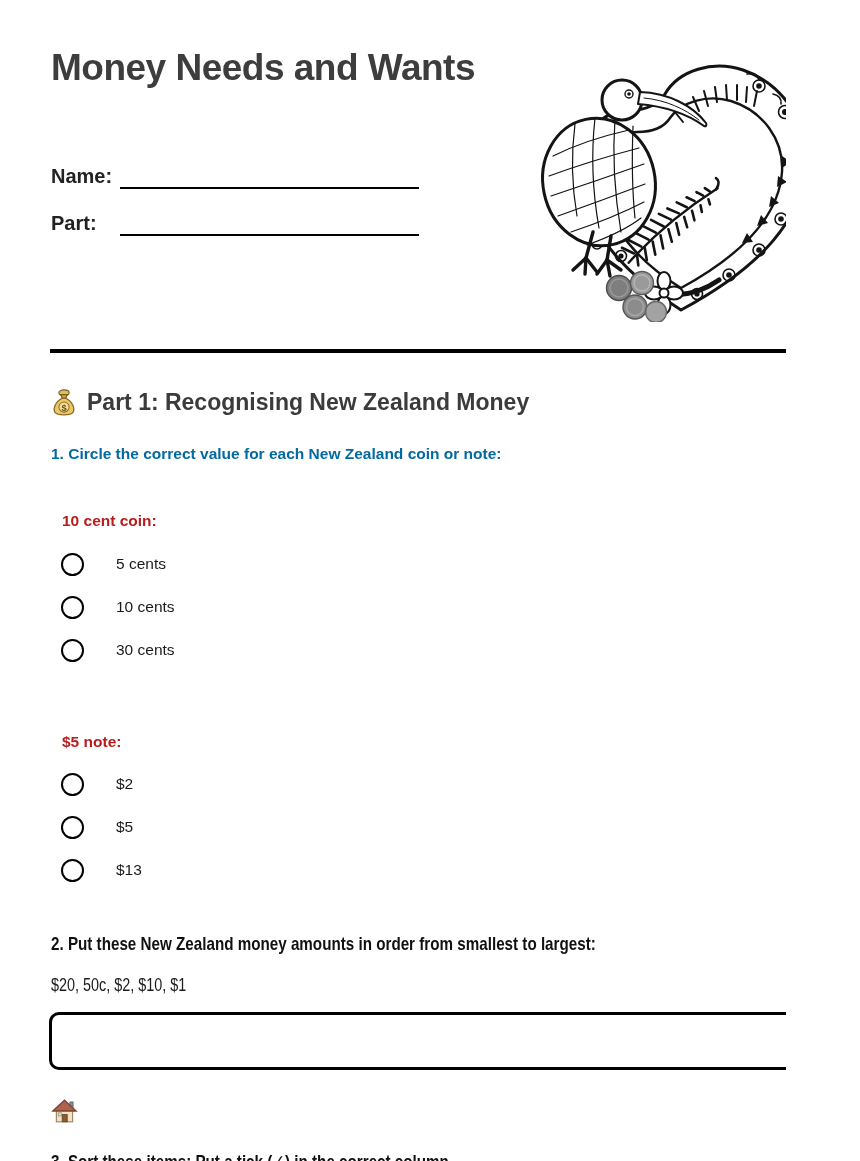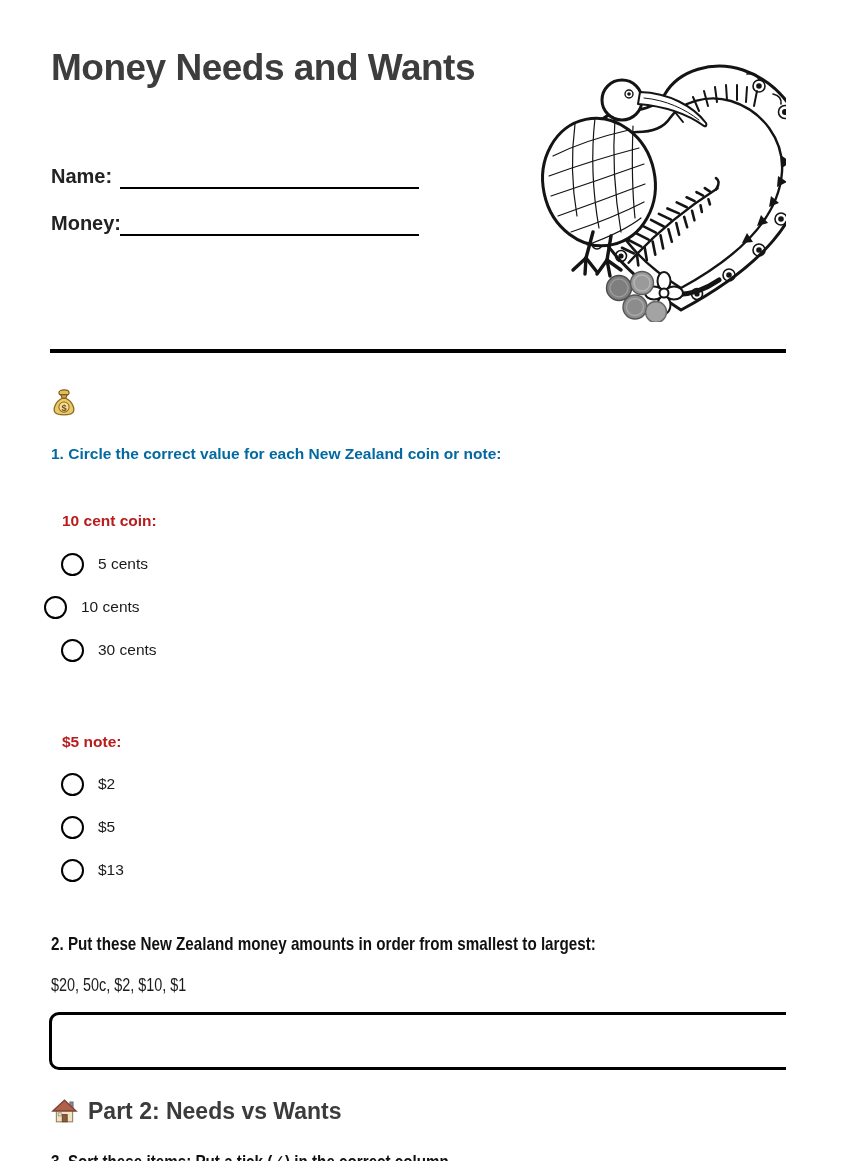--- a/index.html
+++ b/index.html
@@ -14,21 +14,21 @@
   }
   .field-label{font-size:20px;font-weight:700;color:#222;}
   .write-line{border-top:2.5px solid #000;height:0;width:299px;}
   .divider{left:50px;top:349px;width:759px;height:4px;background:#000;}
   .part-heading{
     display:flex;align-items:center;gap:10px;
     font-size:23px;font-weight:700;color:#3b3b3b;white-space:nowrap;
   }
   .q-bold{font-size:15.5px;font-weight:700;color:#0369a1;white-space:nowrap;}
   .group-label{font-size:15.5px;font-weight:700;color:#b91c1c;white-space:nowrap;}
-  .opt-row{display:flex;align-items:center;gap:14px;height:24px;}
+  .opt-row{display:flex;align-items:center;gap:32px;height:24px;}
   .radio{
     width:23px;height:23px;box-sizing:border-box;flex:0 0 auto;
     border:2.6px solid #000;border-radius:50%;background:#fff;cursor:pointer;
   }
   .opt-label{font-size:15.5px;color:#1a1a1a;white-space:nowrap;}
   .cond{transform:scaleX(0.8);transform-origin:0 50%;white-space:nowrap;}
   .q2-text{font-size:19px;font-weight:700;color:#111;}
   .amounts{font-size:18px;color:#1c1c1c;}
   .answer-box{
     left:49px;top:1012px;width:760px;height:58px;box-sizing:border-box;
@@ -41,21 +41,21 @@
 </head>
 <body>
 
 <div class="page">
 
   <div class="abs title">Money Needs and Wants</div>
 
   <div class="abs field-label" style="left:51px;top:165px;">Name:</div>
   <div class="abs write-line" style="left:120px;top:187px;"></div>
 
-  <div class="abs field-label" style="left:51px;top:212px;">Money:</div>
+  <div class="abs field-label" style="left:51px;top:212px;">Part:</div>
   <div class="abs write-line" style="left:120px;top:234px;"></div>
 
   <svg class="abs" style="left:522px;top:60px;" width="292" height="262" viewBox="0 0 290 262">
     <g fill="none" stroke="#141414" stroke-linecap="round" stroke-linejoin="round">
 
       <path stroke-width="3" d="M142,34 C156,10 190,0 220,10 C258,23 285,60 283,103 C280,158 240,206 158,250 C124,228 96,204 78,176 C60,150 52,118 58,92 C65,64 86,50 108,50 C122,50 134,46 142,34"></path>
       <path stroke-width="2.4" d="M147,58 C158,42 184,34 208,41 C240,51 261,80 259,112 C256,154 224,192 158,228 C132,212 110,192 96,170 C82,148 76,124 81,104 C86,82 100,72 114,72 C128,72 140,69 147,58"></path>
 
       <g stroke-width="2">
         <path d="M152,52 L160,62"></path>
@@ -186,31 +186,32 @@
   <div class="abs divider"></div>
 
   <div class="abs part-heading" style="left:51px;top:388px;">
     <svg width="26" height="28" viewBox="0 0 28 30">
       <ellipse cx="14" cy="5" rx="5.5" ry="3" fill="#e3bd5a" stroke="#7a5c1e" stroke-width="1.2"></ellipse>
       <path d="M10.5,7 L17.5,7 L16,11 L12,11 Z" fill="#c9a23f" stroke="#7a5c1e" stroke-width="1.2"></path>
       <path d="M12,11 C4,15 2,23 4.5,26.5 C7,29.6 21,29.6 23.5,26.5 C26,23 24,15 16,11 Z" fill="#ecc964" stroke="#8a6a28" stroke-width="1.4"></path>
       <circle cx="14" cy="20.5" r="5.5" fill="#f6df9a" stroke="#8a6a28" stroke-width="1.1"></circle>
       <text x="14" y="24.5" text-anchor="middle" font-size="10" font-weight="bold" fill="#6b4f15" font-family="'Liberation Sans',sans-serif">$</text>
     </svg>
+    <span>Part 1: Recognising New Zealand Money</span>
   </div>
 
   <div class="abs q-bold" style="left:51px;top:445px;">1. Circle the correct value for each New Zealand coin or note:</div>
 
   <div class="abs group-label" style="left:62px;top:512px;">10 cent coin:</div>
 
   <div class="abs opt-row" style="left:61px;top:552px;">
     <span class="radio"></span>
     <span class="opt-label">5 cents</span>
   </div>
-  <div class="abs opt-row" style="left:44px;top:595px;">
+  <div class="abs opt-row" style="left:61px;top:595px;">
     <span class="radio"></span>
     <span class="opt-label">10 cents</span>
   </div>
   <div class="abs opt-row" style="left:61px;top:638px;">
     <span class="radio"></span>
     <span class="opt-label">30 cents</span>
   </div>
 
   <div class="abs group-label" style="left:62px;top:733px;">$5 note:</div>
 
@@ -232,18 +233,17 @@
   <div class="abs answer-box"></div>
 
   <div class="abs part-heading" style="left:51px;top:1097px;">
     <svg width="27" height="28" viewBox="0 0 30 30">
       <rect x="21" y="5" width="3.5" height="7" fill="#8a8f96" stroke="#5d6268" stroke-width="1"></rect>
       <rect x="6" y="14" width="18" height="13" fill="#f2e3c2" stroke="#9b8a67" stroke-width="1.3"></rect>
       <path d="M2,15 L15,3 L28,15 Z" fill="#b0614a" stroke="#7c4335" stroke-width="1.4"></path>
       <rect x="12.5" y="19" width="5.5" height="8" fill="#8a5a3a" stroke="#6b4226" stroke-width="1"></rect>
       <rect x="8" y="17" width="3.5" height="3.5" fill="#cfe2ea" stroke="#9b8a67" stroke-width="0.8"></rect>
     </svg>
-    <span>Part 2: Needs vs Wants</span>
   </div>
 
   <div class="abs q3-text cond" style="left:51px;top:1150px;">3. Sort these items: Put a tick (✓) in the correct column</div>
 
 </div>
 
 </body></html>

